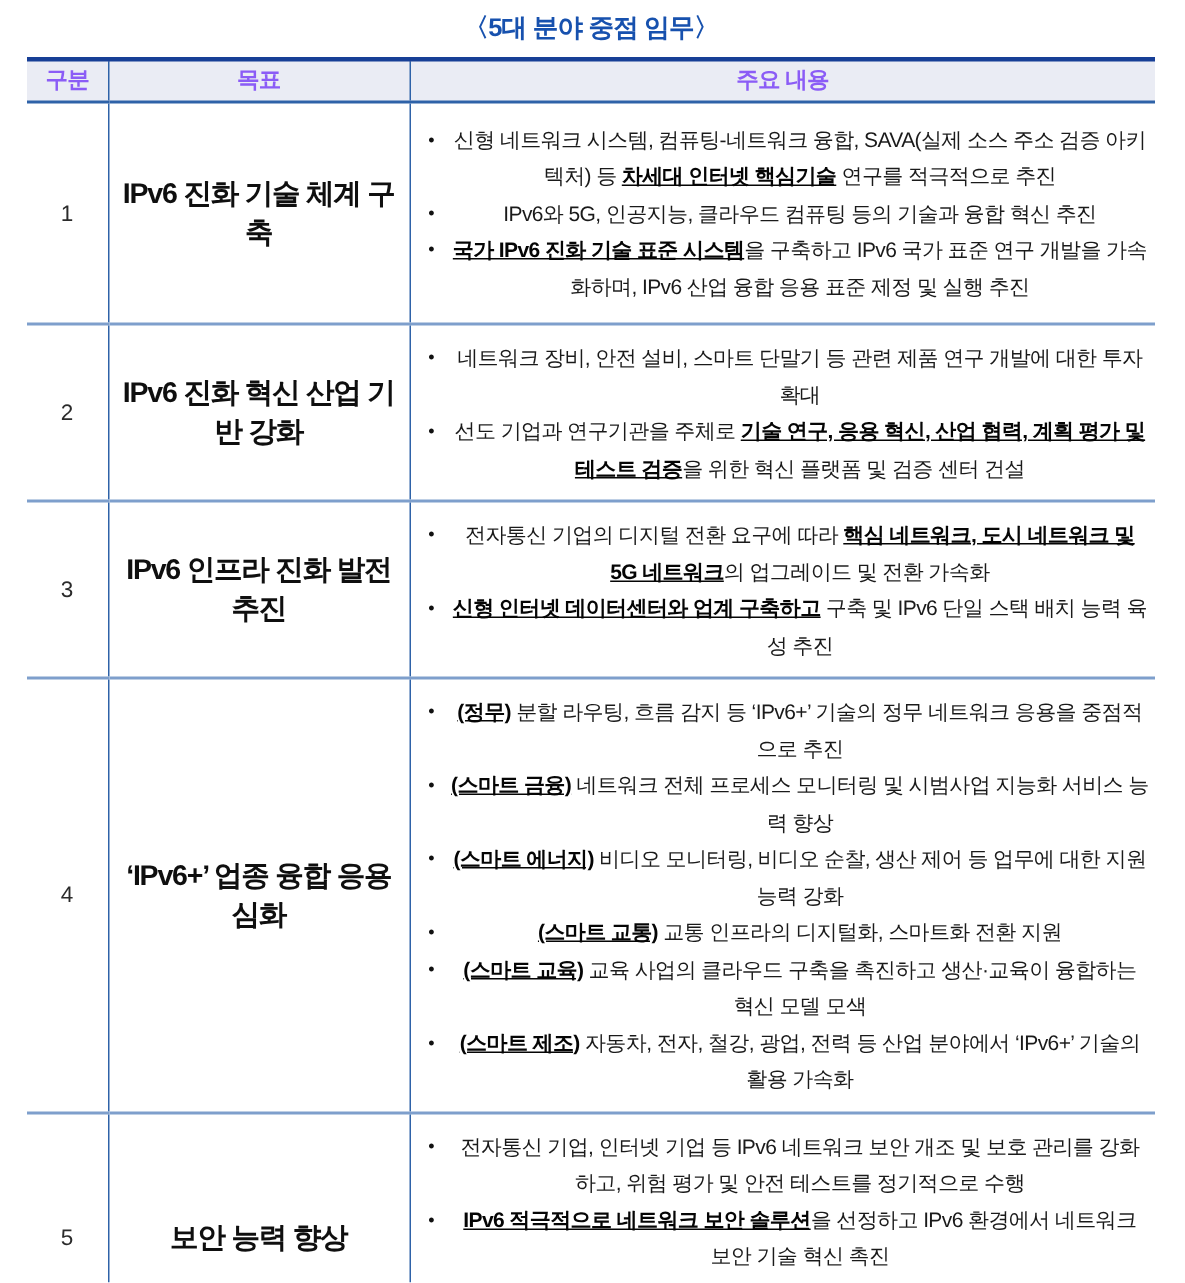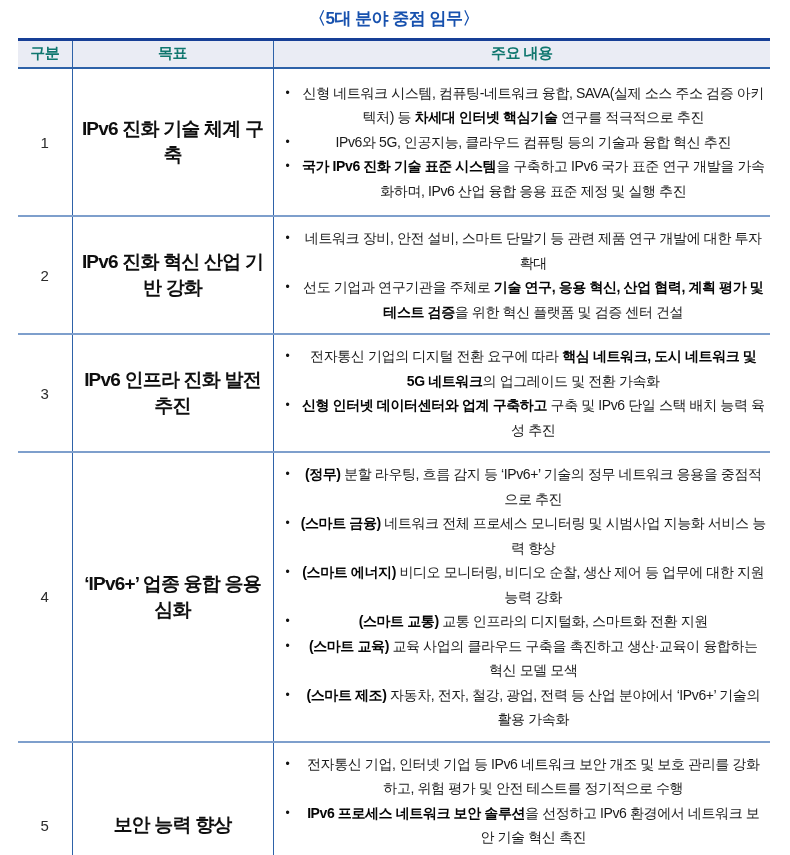--- a/index.html
+++ b/index.html
@@ -14,21 +14,21 @@
     color:#1751ae; letter-spacing:-0.5px;
   }
   table.task-table {
     width:752px; margin-left:18px; border-collapse:collapse; table-layout:fixed;
     border-top:3px solid #173f96; border-bottom:3px solid #173f96;
   }
   col.c-no   { width:54px; }
   col.c-goal { width:201px; }
   col.c-main { width:497px; }
   thead th {
-    background:#eaecf4; color:#0f766e; font-size:15px; font-weight:bold;
+    background:#eaecf4; color:#8b5cf6; font-size:15px; font-weight:bold;
     height:23px; padding:1px 0 2px 0; letter-spacing:-0.5px;
     border-bottom:2px solid #2e62a8;
   }
   thead th + th, tbody td + td { border-left:1.5px solid #2e62a8;text-align:center; }
   tbody tr + tr td { border-top:2px solid #7e9fcc; }
   td.no-cell {
     text-align:center; vertical-align:middle;
     font-size:15px; color:#2b2b2b;
   }
   td.goal-cell {
@@ -39,21 +39,21 @@
   td.content-cell {
     vertical-align:middle; padding:9px 4px 9px 9px;
     font-size:14px; color:#1a1a1a; line-height:24.5px; letter-spacing:-0.4px;
   }
   .bullet {
     position:relative; padding-left:18px;
   }
   .bullet .marker {
     position:absolute; left:3px; top:0; font-size:12px; color:#111;
   }
-  .bullet b { font-weight:bold; color:#050505; }
+  .bullet b { font-weight:bold; color:#050505;text-decoration:underline; }
   
   tbody tr:nth-child(1) { height:148px; }
   tbody tr:nth-child(2) { height:110px; }
   tbody tr:nth-child(3) { height:110px; }
   tbody tr:nth-child(4) { height:262px; }
   tbody tr:nth-child(5) { height:152px; }
 </style>
 </head>
 <body>
 
@@ -109,19 +109,19 @@
             <div class="bullet"><span class="marker">•</span><b>(스마트 교통)</b> 교통 인프라의 디지털화, 스마트화 전환 지원</div>
             <div class="bullet"><span class="marker">•</span><b>(스마트 교육)</b> 교육 사업의 클라우드 구축을 촉진하고 생산·교육이 융합하는 혁신 모델 모색</div>
             <div class="bullet"><span class="marker">•</span><b>(스마트 제조)</b> 자동차, 전자, 철강, 광업, 전력 등 산업 분야에서 ‘IPv6+’ 기술의 활용 가속화</div>
           </td>
         </tr>
         <tr>
           <td class="no-cell">5</td>
           <td class="goal-cell">보안 능력 향상</td>
           <td class="content-cell">
             <div class="bullet"><span class="marker">•</span>전자통신 기업, 인터넷 기업 등 IPv6 네트워크 보안 개조 및 보호 관리를 강화하고, 위험 평가 및 안전 테스트를 정기적으로 수행</div>
-            <div class="bullet"><span class="marker">•</span><b>IPv6 프로세스 네트워크 보안 솔루션</b>을 선정하고 IPv6 환경에서 네트워크 보안 기술 혁신 촉진</div>
+            <div class="bullet"><span class="marker">•</span><b>IPv6 적극적으로 네트워크 보안 솔루션</b>을 선정하고 IPv6 환경에서 네트워크 보안 기술 혁신 촉진</div>
             <div class="bullet"><span class="marker">•</span>안전 평가 규범 및 평가 세부규칙의 연구·제정을 지원하고 <b>평가 시스템을 보완</b>하며 안전 능력 향상</div>
           </td>
         </tr>
       </tbody>
   </table>
 </div>
 
 </body></html>

